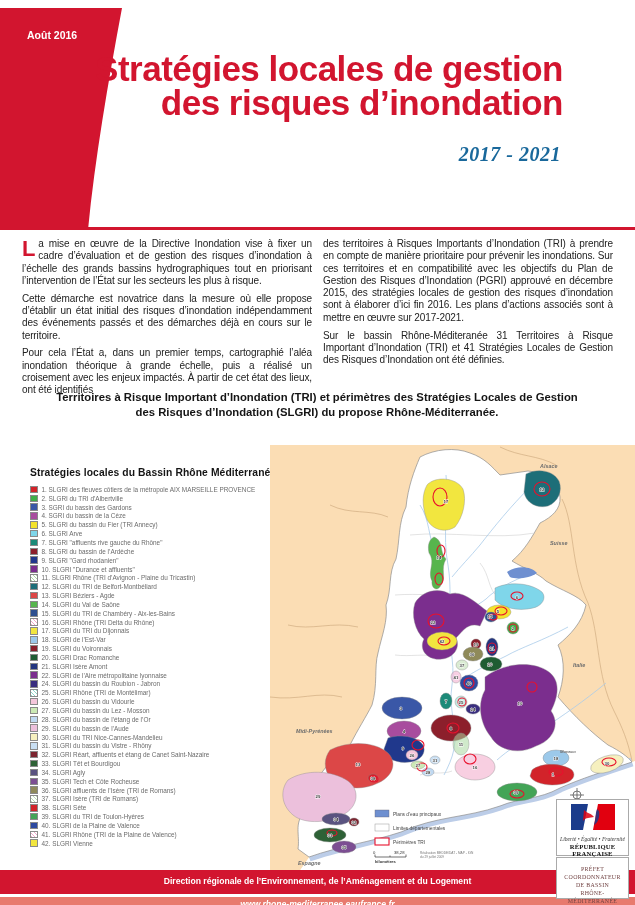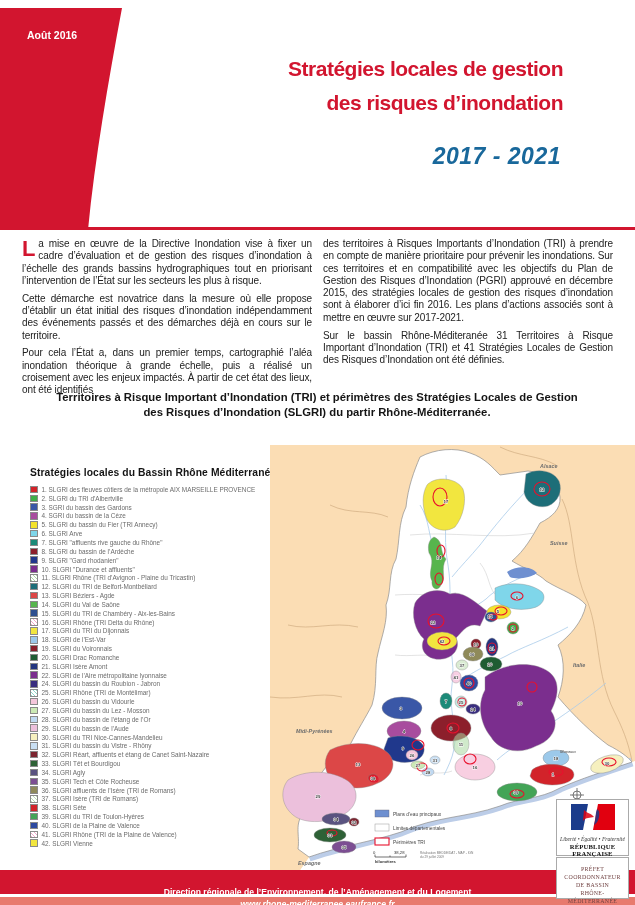--- a/index.html
+++ b/index.html
@@ -3,23 +3,23 @@
 <meta charset="utf-8">
 <style>
   html,body{margin:0;padding:0;}
   body{width:635px;height:905px;background:#fff;font-family:"Liberation Sans",sans-serif;overflow:hidden;}
   #page{position:relative;width:635px;height:905px;background:#fff;margin-top:8px;}
 
   
   #header-shape{position:absolute;left:0;top:0;}
   #date-badge{position:absolute;left:27px;top:21px;color:#fff;font-size:10.5px;font-weight:bold;}
   #title-block{position:absolute;right:72px;top:44px;text-align:right;color:var(--red);
-    font-size:21px;font-weight:bold;line-height:34px;letter-spacing:-0.5px;}
-  #period{position:absolute;right:74px;top:135px;color:var(--blue);font-size:23px;
-    font-weight:bold;font-style:italic;letter-spacing:0.5px;}
+    font-size:35px;font-weight:bold;line-height:34px;letter-spacing:-0.5px;}
+  #period{position:absolute;right:74px;top:135px;color:var(--blue);font-size:20px;
+    font-weight:bold;font-style:italic;letter-spacing:0.5px;font-family:Liberation Serif, serif;}
   #head-rule{position:absolute;left:0;top:219px;width:635px;height:3px;background:var(--red);}
 
   
   .col{position:absolute;top:230px;width:290px;font-size:10px;line-height:12.3px;
     color:var(--text);text-align:justify;letter-spacing:-0.1px;}
   #col1{left:22px;} #col2{left:323px;}
   .col p{margin:0 0 5.5px 0;}
   .dropcap{float:left;color:var(--red);font-size:22px;line-height:19px;font-weight:bold;margin:1px 3px 0 0;}
 
   
@@ -39,21 +39,21 @@
   [data-region]{stroke:#8a8a8a;stroke-width:0.4;}
   .rn{font-size:4.3px;font-weight:bold;fill:#3a3a3a;paint-order:stroke;stroke:#ffffff;stroke-width:0.8px;text-anchor:middle;}
   .place{font-size:5.4px;font-weight:bold;font-style:italic;fill:#6e6e6e;}
   .place.small{font-size:4.2px;}
   .maplg{font-size:4.8px;fill:#444;}
   .scaletxt{font-size:4.2px;fill:#333;}
   .attr{font-size:3.2px;fill:#777;}
 
   
   #footer-band{position:absolute;left:0;top:862px;width:635px;height:24px;background:var(--red);
-    color:#fff;text-align:center;font-weight:bold;font-size:8.6px;line-height:10.5px;padding-top:17px;box-sizing:border-box;}
+    color:#fff;text-align:center;font-weight:bold;font-size:8.6px;line-height:10.5px;padding-top:6px;box-sizing:border-box;}
   #website-band{position:absolute;left:0;top:889px;width:635px;height:33px;background:var(--salmon);
     color:#fff;text-align:center;font-weight:bold;font-style:italic;font-size:8.6px;line-height:15px;}
 
   
   #rf-box{position:absolute;left:556px;top:791px;width:73px;height:57px;background:#fff;
     border:1px solid #aaa;text-align:center;z-index:5;box-sizing:border-box;padding-top:4px;}
   #rf-motto{font-family:"Liberation Serif",serif;font-style:italic;font-size:5.6px;color:#333;margin-top:2px;}
   #rf-republic{font-family:"Liberation Serif",serif;font-weight:bold;font-size:6.6px;color:#111;letter-spacing:0.2px;margin-top:1px;}
   #prefet-box{position:absolute;left:556px;top:849px;width:73px;height:42px;background:#fff;
     border:1px solid #aaa;z-index:5;box-sizing:border-box;text-align:center;padding-top:7px;
@@ -81,21 +81,21 @@
     <p><span>Cette démarche est novatrice dans la mesure où elle propose d’établir un état initial des risques d’inondation indépendamment des événements passés et des démarches déjà en cours sur le territoire.</span></p>
     <p><span>Pour cela l’État a, dans un premier temps, cartographié l’aléa inondation théorique à grande échelle, puis a réalisé un croisement avec les enjeux impactés. À partir de cet état des lieux, ont été identifiés</span></p>
   </div>
   <div id="col2" class="col">
     <p><span>des territoires à Risques Importants d’Inondation (TRI) à prendre en compte de manière prioritaire pour prévenir les inondations. Sur ces territoires et en compatibilité avec les objectifs du Plan de Gestion des Risques d’Inondation (PGRI) approuvé en décembre 2015, des stratégies locales de gestion des risques d’inondation sont à élaborer d’ici fin 2016. Les plans d’actions associés sont à mettre en œuvre sur 2017-2021.</span></p>
     <p><span>Sur le bassin Rhône-Méditeranée 31 Territoires à Risque Important d’Inondation (TRI) et 41 Stratégies Locales de Gestion des Risques d’Inondation ont été définies.</span></p>
   </div>
 
   <div id="map-heading">
     <div>Territoires à Risque Important d’Inondation (TRI) et périmètres des Stratégies Locales de Gestion</div>
-    <div>des Risques d’Inondation (SLGRI) du partir Rhône-Méditerranée.</div>
+    <div>des Risques d’Inondation (SLGRI) du propose Rhône-Méditerranée.</div>
   </div>
 
   <div id="legend-block">
     <div id="legend-title">Stratégies locales du Bassin Rhône Méditerranée</div>
     <div id="legend-list">
         <div class="lg-row">
           <span class="lg-swatch" style="background: rgb(210, 35, 42);"></span>
           <span class="lg-text">1. SLGRI des fleuves côtiers de la métropole AIX MARSEILLE PROVENCE</span>
         </div>
         <div class="lg-row">

